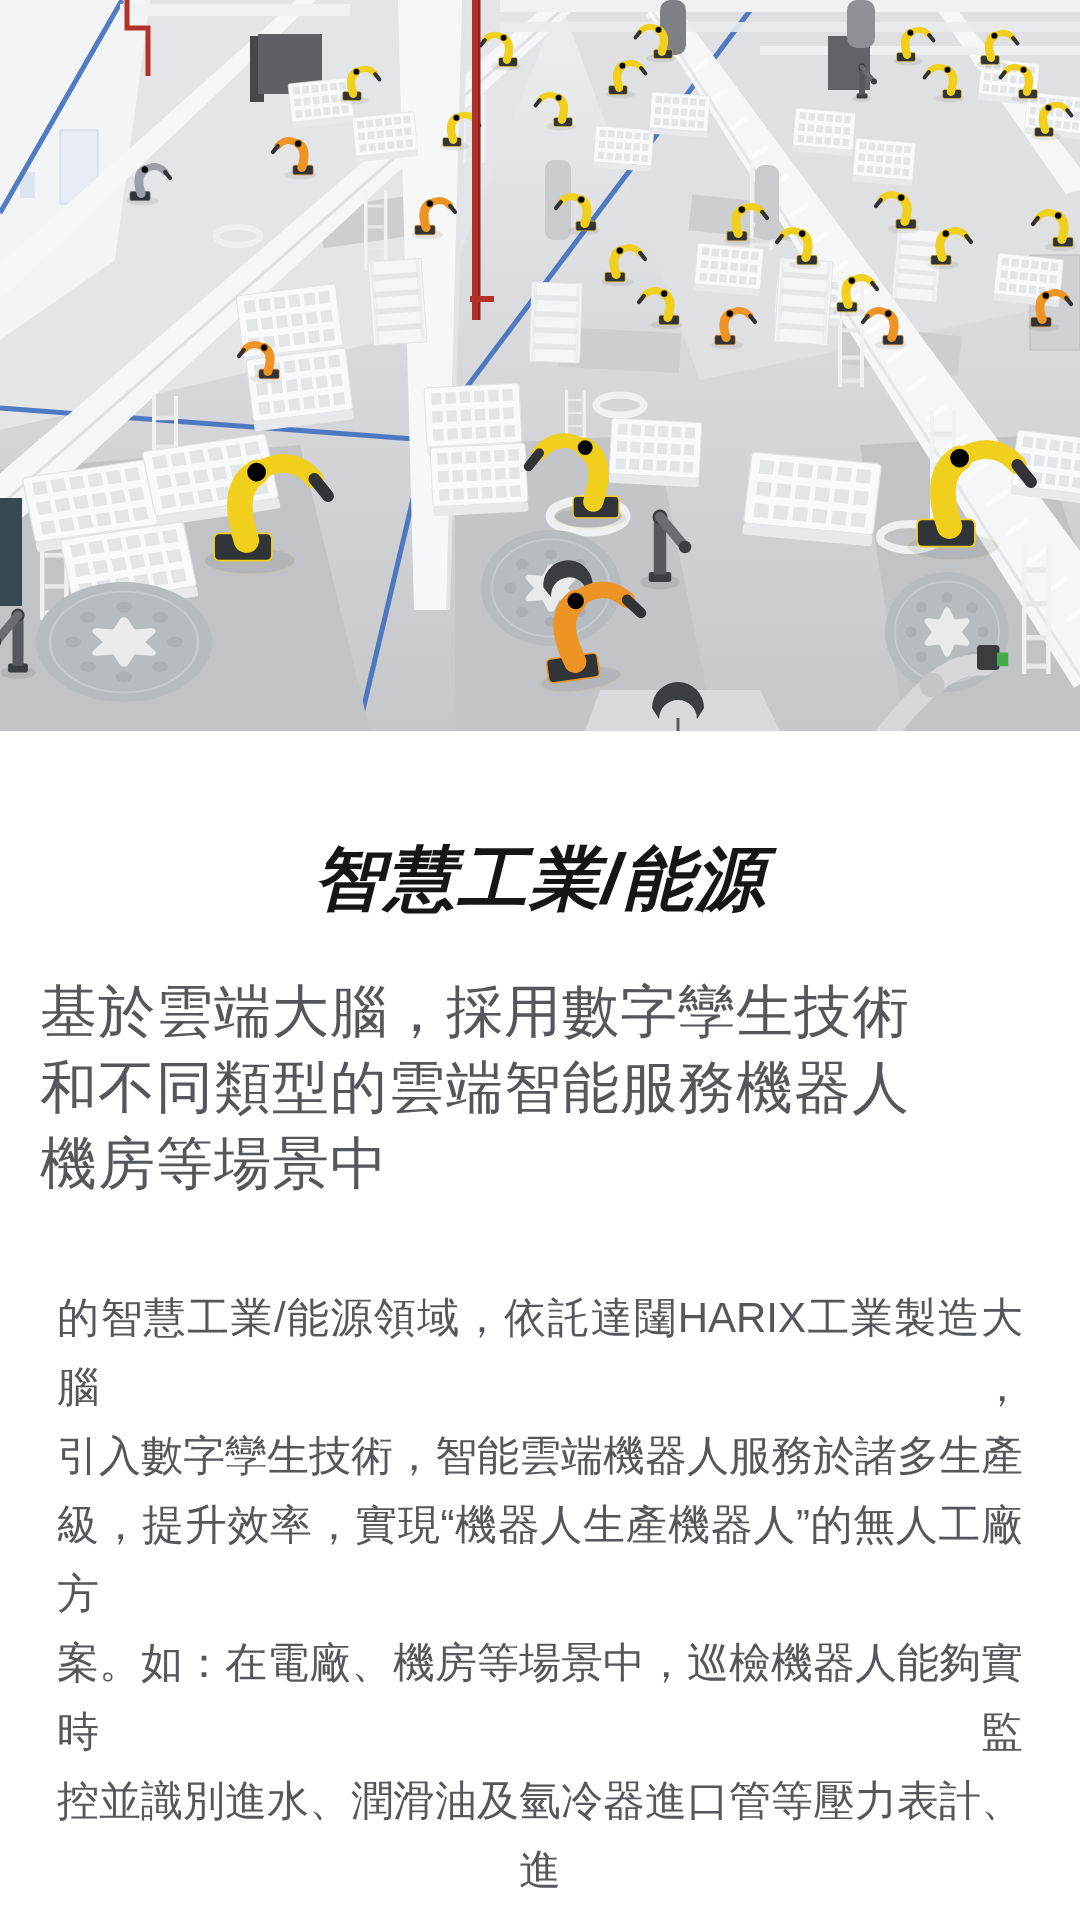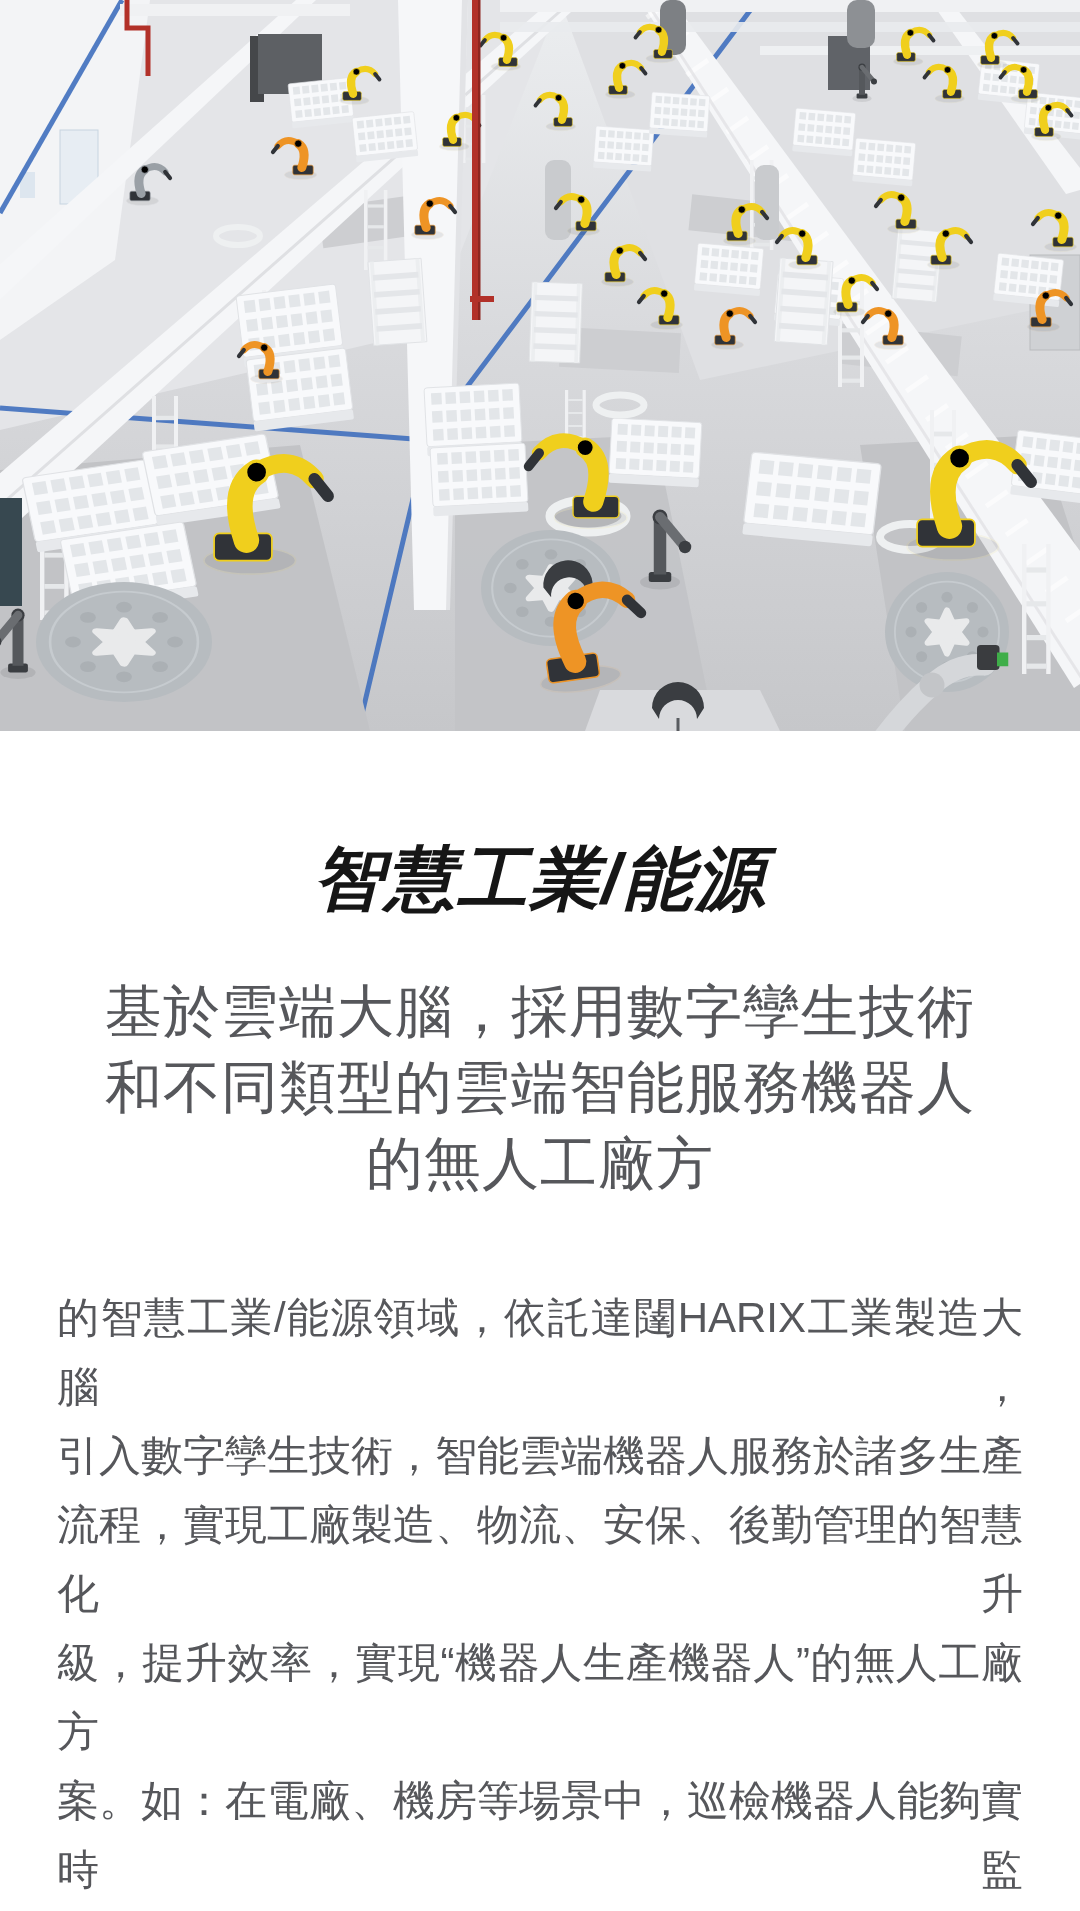--- a/index.html
+++ b/index.html
@@ -20,21 +20,21 @@
   .platform{fill:var(--platform-grey,#c2c3c6);}
   .disk-body{fill:var(--turntable-grey,#b7bcc0);}
   
   .section-title{
     margin:104px 0 0;text-align:center;
     font-size:70px;line-height:88px;font-weight:600;letter-spacing:2px;
     color:var(--text-title,#161616);
     font-style:italic;
   }
   .section-subtitle{
-    margin:50px auto 0;padding:0 40px;text-align:center;
+    margin:50px auto 0;padding:0 40px;
     font-size:57px;line-height:76px;font-weight:500;letter-spacing:1px;
     color:var(--text-subtitle,#56575b);
   }
   .section-body{
     margin:82px auto 0;padding:0 57px;
     font-size:42px;line-height:69px;font-weight:400;
     color:var(--text-body,#56575b);
   }
   .body-line{text-align:justify;text-align-last:justify;}
   .body-line:last-child{text-align-last:center;}
@@ -314,26 +314,25 @@
       <rect class="pipe" x="470" y="296" width="24" height="6"></rect>
       <path class="pipe-line" d="M127,0 L127,28 L148,28 L148,76" stroke-width="5"></path>
     </g>
   </svg>
 
   <h1 class="section-title">智慧工業/能源</h1>
 
   <div class="section-subtitle">
     <div>基於雲端大腦，採用數字孿生技術</div>
     <div>和不同類型的雲端智能服務機器人</div>
-    <div>的無人工廠方</div>
+    <div>機房等場景中</div>
   </div>
 
   <div class="section-body">
     <div class="body-line">的智慧工業/能源領域，依託達闥HARIX工業製造大腦，</div>
     <div class="body-line">引入數字孿生技術，智能雲端機器人服務於諸多生產</div>
-    <div class="body-line">流程，實現工廠製造、物流、安保、後勤管理的智慧化升</div>
     <div class="body-line">級，提升效率，實現“機器人生產機器人”的無人工廠方</div>
     <div class="body-line">案。如：在電廠、機房等場景中，巡檢機器人能夠實時監</div>
     <div class="body-line">控並識別進水、潤滑油及氫冷器進口管等壓力表計、進</div>
 
   </div>
 
 </div>
 
 </body></html>

